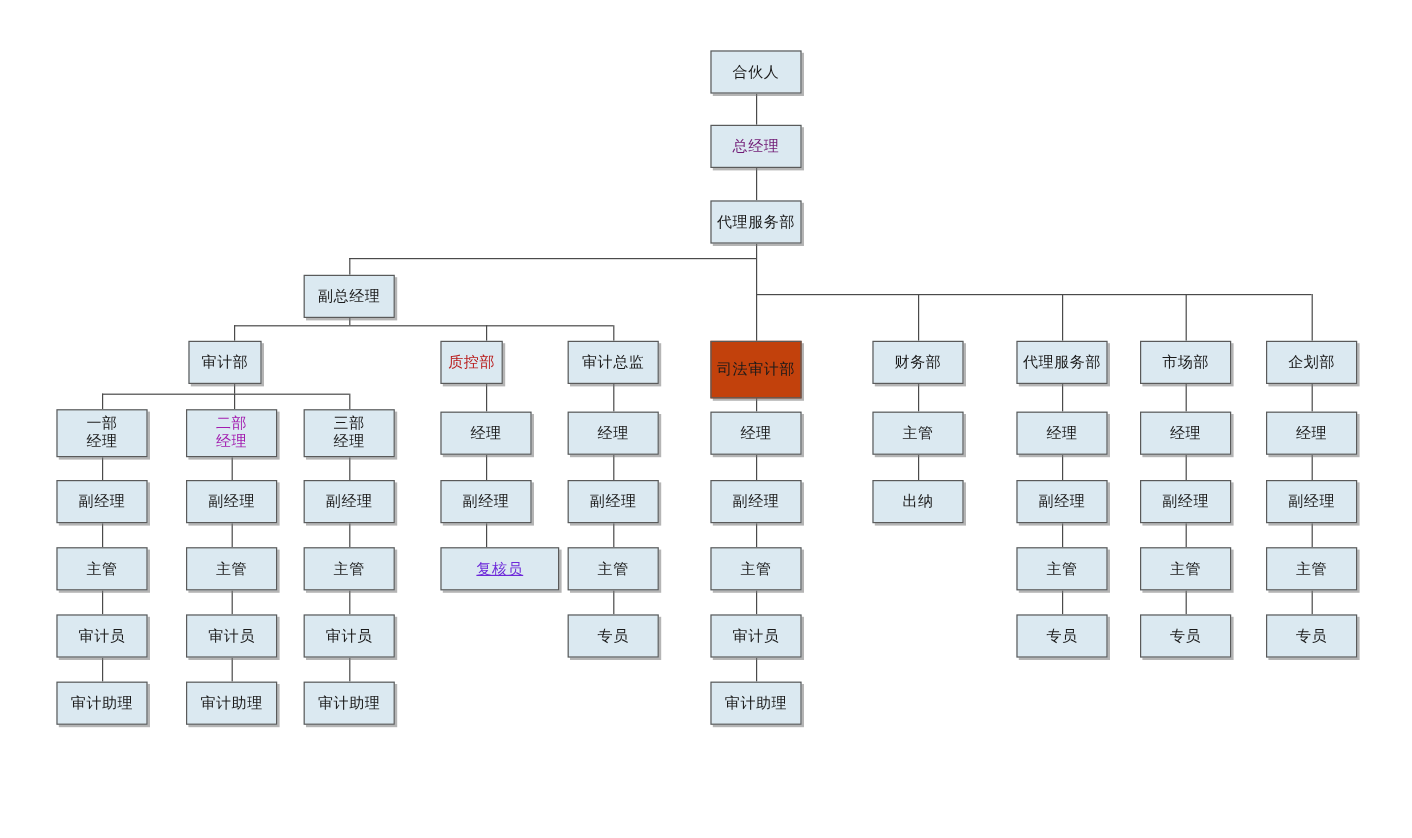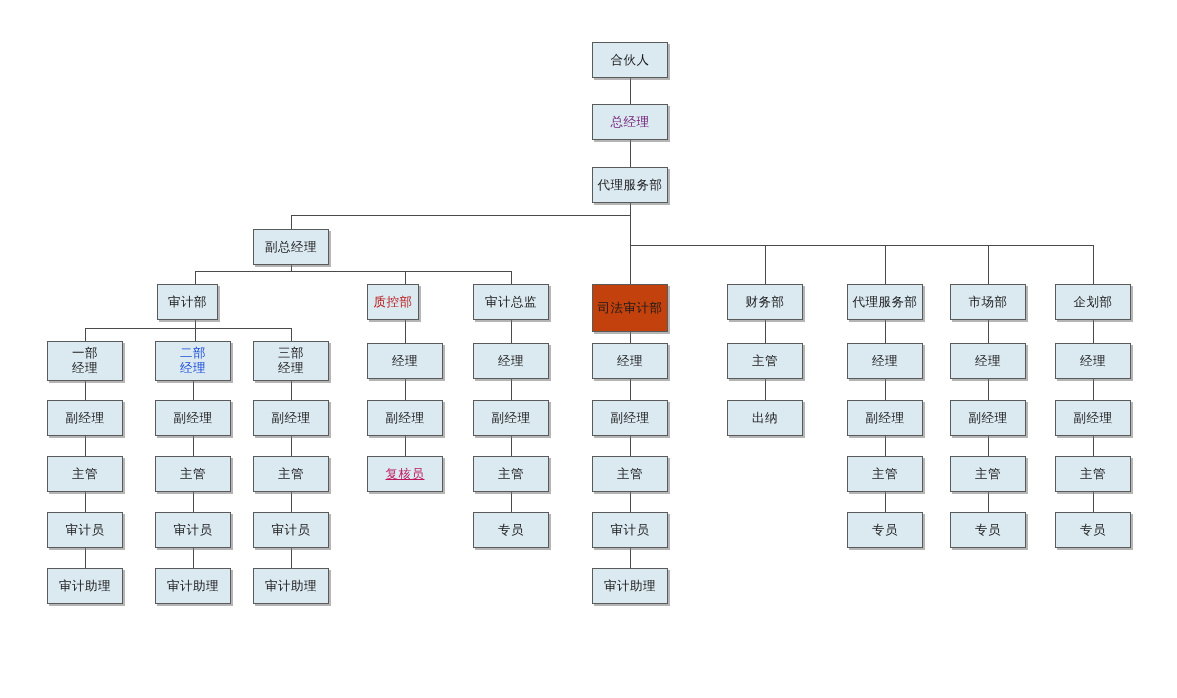--- a/index.html
+++ b/index.html
@@ -105,39 +105,39 @@
       <div class="node" style="left: 157px; top: 284px; width: 61px; height: 36px; background: rgb(219, 233, 241); border-color: rgb(90, 90, 90); color: rgb(26, 26, 26);">审计部</div>
       <div class="node" style="left: 367px; top: 284px; width: 52px; height: 36px; background: rgb(219, 233, 241); border-color: rgb(90, 90, 90); color: #b91c1c;">质控部</div>
       <div class="node" style="left: 473px; top: 284px; width: 76px; height: 36px; background: rgb(219, 233, 241); border-color: rgb(90, 90, 90); color: rgb(26, 26, 26);">审计总监</div>
       <div class="node" style="left: 592px; top: 284px; width: 76px; height: 48px; background: #c2410c; border-color: rgb(90, 90, 90); color: rgb(26, 26, 26);">司法审计部</div>
       <div class="node" style="left: 727px; top: 284px; width: 76px; height: 36px; background: rgb(219, 233, 241); border-color: rgb(90, 90, 90); color: rgb(26, 26, 26);">财务部</div>
       <div class="node" style="left: 847px; top: 284px; width: 76px; height: 36px; background: rgb(219, 233, 241); border-color: rgb(90, 90, 90); color: rgb(26, 26, 26);">代理服务部</div>
       <div class="node" style="left: 950px; top: 284px; width: 76px; height: 36px; background: rgb(219, 233, 241); border-color: rgb(90, 90, 90); color: rgb(26, 26, 26);">市场部</div>
       <div class="node" style="left: 1055px; top: 284px; width: 76px; height: 36px; background: rgb(219, 233, 241); border-color: rgb(90, 90, 90); color: rgb(26, 26, 26);">企划部</div>
       <div class="node" style="left: 47px; top: 341px; width: 76px; height: 40px; background: rgb(219, 233, 241); border-color: rgb(90, 90, 90); color: rgb(26, 26, 26);">一部
 经理</div>
-      <div class="node" style="left: 155px; top: 341px; width: 76px; height: 40px; background: rgb(219, 233, 241); border-color: rgb(90, 90, 90); color: #1d4ed8;">二部
+      <div class="node" style="left: 155px; top: 341px; width: 76px; height: 40px; background: rgb(219, 233, 241); border-color: rgb(90, 90, 90); color: #a21caf;">二部
 经理</div>
       <div class="node" style="left: 253px; top: 341px; width: 76px; height: 40px; background: rgb(219, 233, 241); border-color: rgb(90, 90, 90); color: rgb(26, 26, 26);">三部
 经理</div>
       <div class="node" style="left: 47px; top: 400px; width: 76px; height: 36px; background: rgb(219, 233, 241); border-color: rgb(90, 90, 90); color: rgb(26, 26, 26);">副经理</div>
       <div class="node" style="left: 155px; top: 400px; width: 76px; height: 36px; background: rgb(219, 233, 241); border-color: rgb(90, 90, 90); color: rgb(26, 26, 26);">副经理</div>
       <div class="node" style="left: 253px; top: 400px; width: 76px; height: 36px; background: rgb(219, 233, 241); border-color: rgb(90, 90, 90); color: rgb(26, 26, 26);">副经理</div>
       <div class="node" style="left: 47px; top: 456px; width: 76px; height: 36px; background: rgb(219, 233, 241); border-color: rgb(90, 90, 90); color: rgb(26, 26, 26);">主管</div>
       <div class="node" style="left: 155px; top: 456px; width: 76px; height: 36px; background: rgb(219, 233, 241); border-color: rgb(90, 90, 90); color: rgb(26, 26, 26);">主管</div>
       <div class="node" style="left: 253px; top: 456px; width: 76px; height: 36px; background: rgb(219, 233, 241); border-color: rgb(90, 90, 90); color: rgb(26, 26, 26);">主管</div>
       <div class="node" style="left: 47px; top: 512px; width: 76px; height: 36px; background: rgb(219, 233, 241); border-color: rgb(90, 90, 90); color: rgb(26, 26, 26);">审计员</div>
       <div class="node" style="left: 155px; top: 512px; width: 76px; height: 36px; background: rgb(219, 233, 241); border-color: rgb(90, 90, 90); color: rgb(26, 26, 26);">审计员</div>
       <div class="node" style="left: 253px; top: 512px; width: 76px; height: 36px; background: rgb(219, 233, 241); border-color: rgb(90, 90, 90); color: rgb(26, 26, 26);">审计员</div>
       <div class="node" style="left: 47px; top: 568px; width: 76px; height: 36px; background: rgb(219, 233, 241); border-color: rgb(90, 90, 90); color: rgb(26, 26, 26);">审计助理</div>
       <div class="node" style="left: 155px; top: 568px; width: 76px; height: 36px; background: rgb(219, 233, 241); border-color: rgb(90, 90, 90); color: rgb(26, 26, 26);">审计助理</div>
       <div class="node" style="left: 253px; top: 568px; width: 76px; height: 36px; background: rgb(219, 233, 241); border-color: rgb(90, 90, 90); color: rgb(26, 26, 26);">审计助理</div>
       <div class="node" style="left: 367px; top: 343px; width: 76px; height: 36px; background: rgb(219, 233, 241); border-color: rgb(90, 90, 90); color: rgb(26, 26, 26);">经理</div>
       <div class="node" style="left: 367px; top: 400px; width: 76px; height: 36px; background: rgb(219, 233, 241); border-color: rgb(90, 90, 90); color: rgb(26, 26, 26);">副经理</div>
-      <div class="node" style="left: 367px; top: 456px; width: 76px; height: 36px; background: rgb(219, 233, 241); border-color: rgb(90, 90, 90); color: #be185d; text-decoration: underline;">复核员</div>
+      <div class="node" style="left: 367px; top: 456px; width: 99px; height: 36px; background: rgb(219, 233, 241); border-color: rgb(90, 90, 90); color: #6d28d9; text-decoration: underline;">复核员</div>
       <div class="node" style="left: 473px; top: 343px; width: 76px; height: 36px; background: rgb(219, 233, 241); border-color: rgb(90, 90, 90); color: rgb(26, 26, 26);">经理</div>
       <div class="node" style="left: 473px; top: 400px; width: 76px; height: 36px; background: rgb(219, 233, 241); border-color: rgb(90, 90, 90); color: rgb(26, 26, 26);">副经理</div>
       <div class="node" style="left: 473px; top: 456px; width: 76px; height: 36px; background: rgb(219, 233, 241); border-color: rgb(90, 90, 90); color: rgb(26, 26, 26);">主管</div>
       <div class="node" style="left: 473px; top: 512px; width: 76px; height: 36px; background: rgb(219, 233, 241); border-color: rgb(90, 90, 90); color: rgb(26, 26, 26);">专员</div>
       <div class="node" style="left: 592px; top: 343px; width: 76px; height: 36px; background: rgb(219, 233, 241); border-color: rgb(90, 90, 90); color: rgb(26, 26, 26);">经理</div>
       <div class="node" style="left: 592px; top: 400px; width: 76px; height: 36px; background: rgb(219, 233, 241); border-color: rgb(90, 90, 90); color: rgb(26, 26, 26);">副经理</div>
       <div class="node" style="left: 592px; top: 456px; width: 76px; height: 36px; background: rgb(219, 233, 241); border-color: rgb(90, 90, 90); color: rgb(26, 26, 26);">主管</div>
       <div class="node" style="left: 592px; top: 512px; width: 76px; height: 36px; background: rgb(219, 233, 241); border-color: rgb(90, 90, 90); color: rgb(26, 26, 26);">审计员</div>
       <div class="node" style="left: 592px; top: 568px; width: 76px; height: 36px; background: rgb(219, 233, 241); border-color: rgb(90, 90, 90); color: rgb(26, 26, 26);">审计助理</div>
       <div class="node" style="left: 727px; top: 343px; width: 76px; height: 36px; background: rgb(219, 233, 241); border-color: rgb(90, 90, 90); color: rgb(26, 26, 26);">主管</div>

